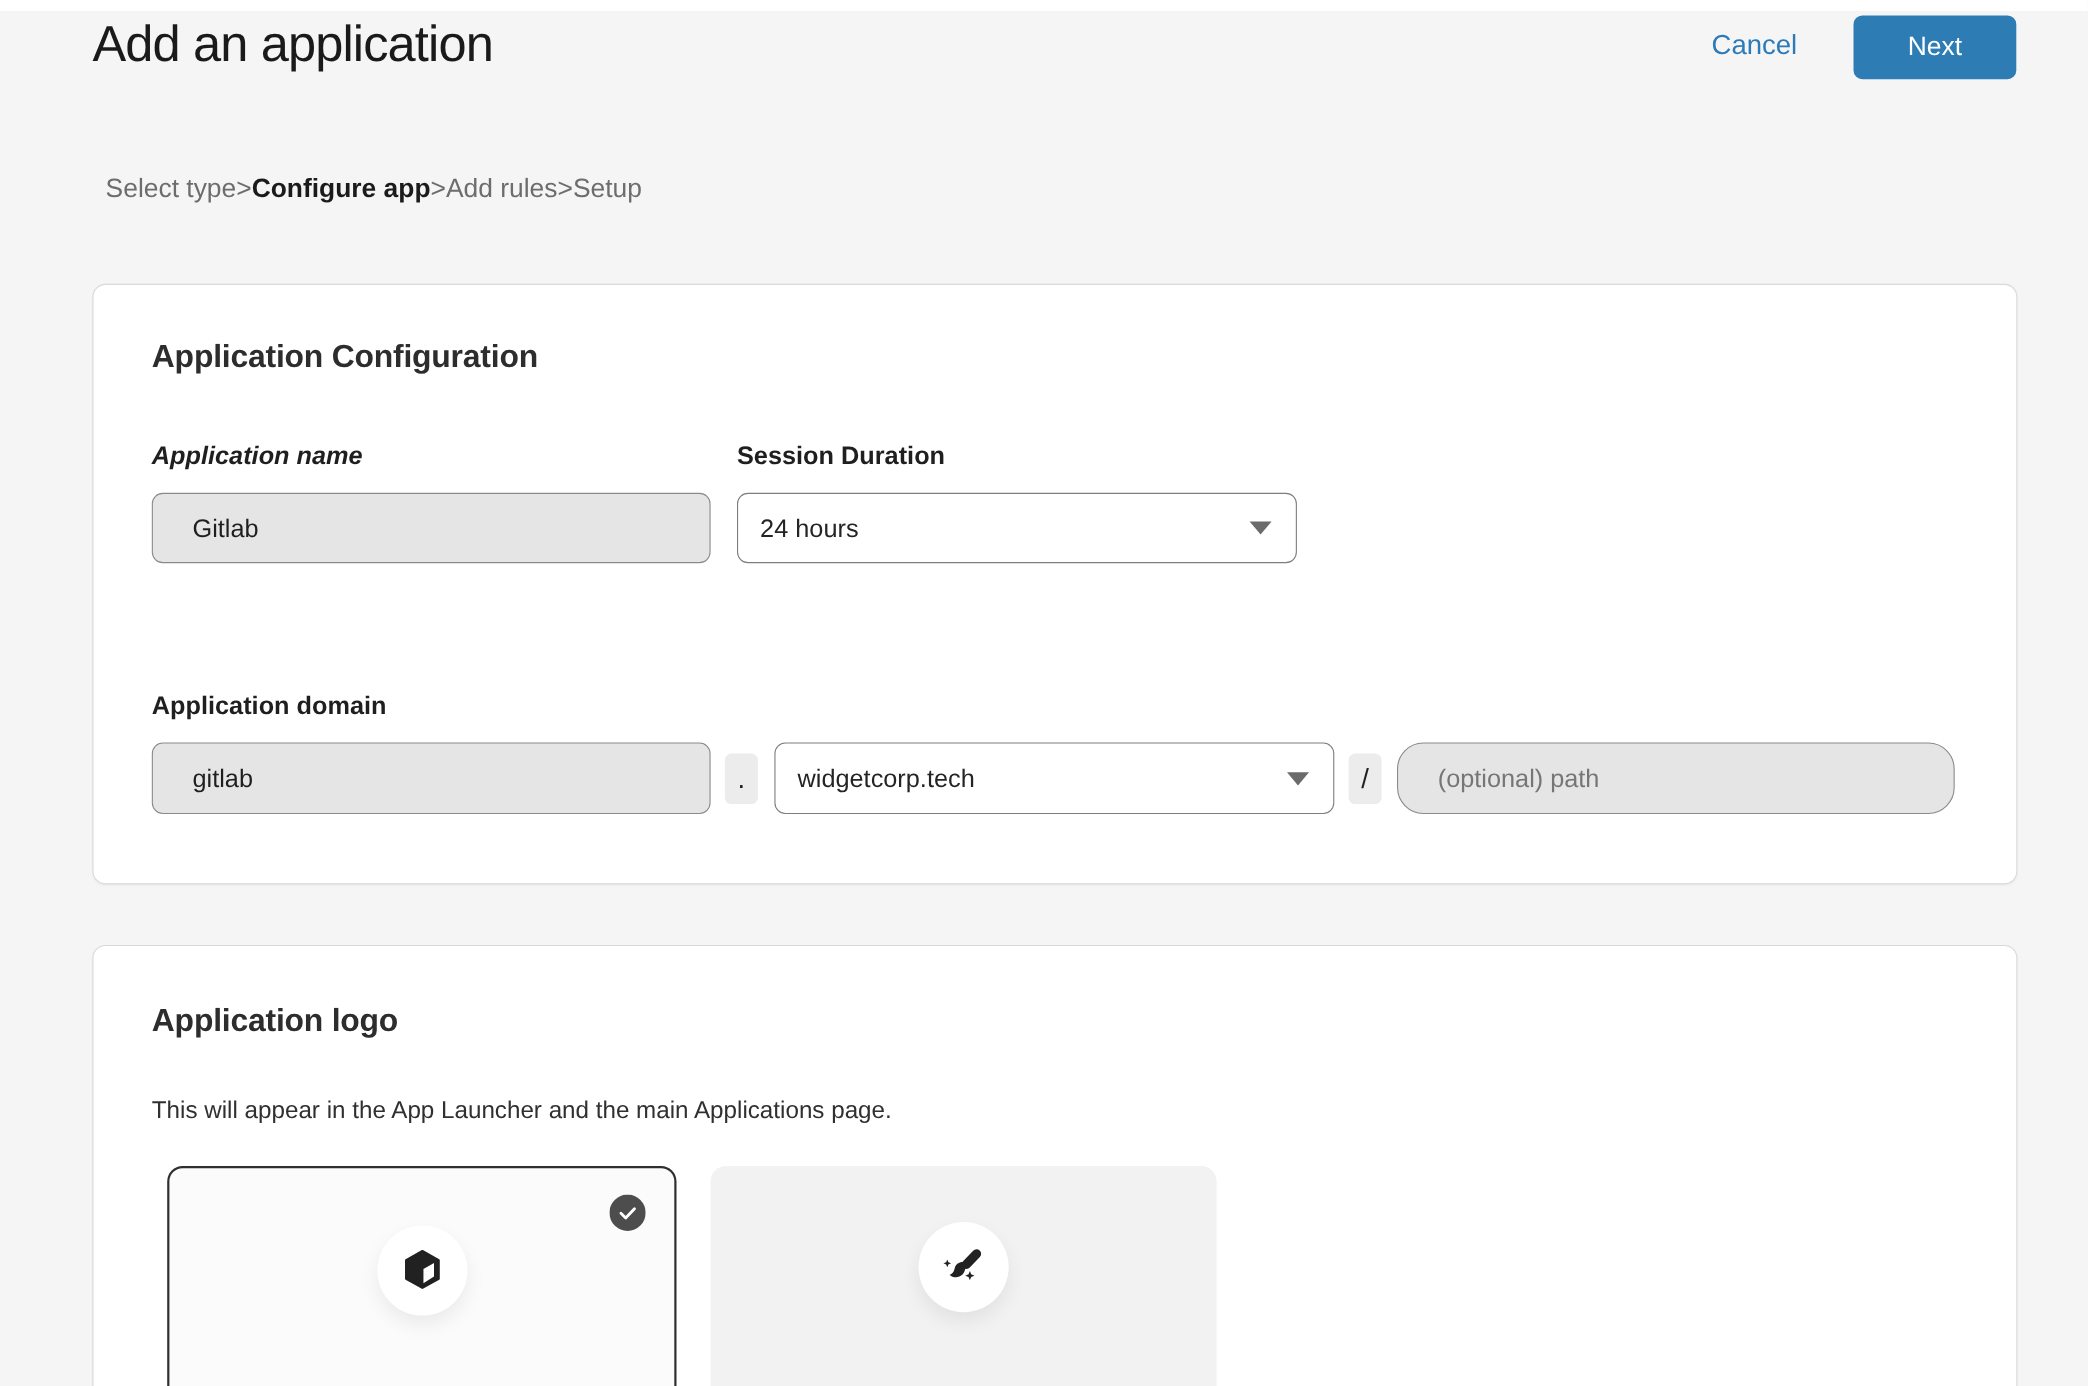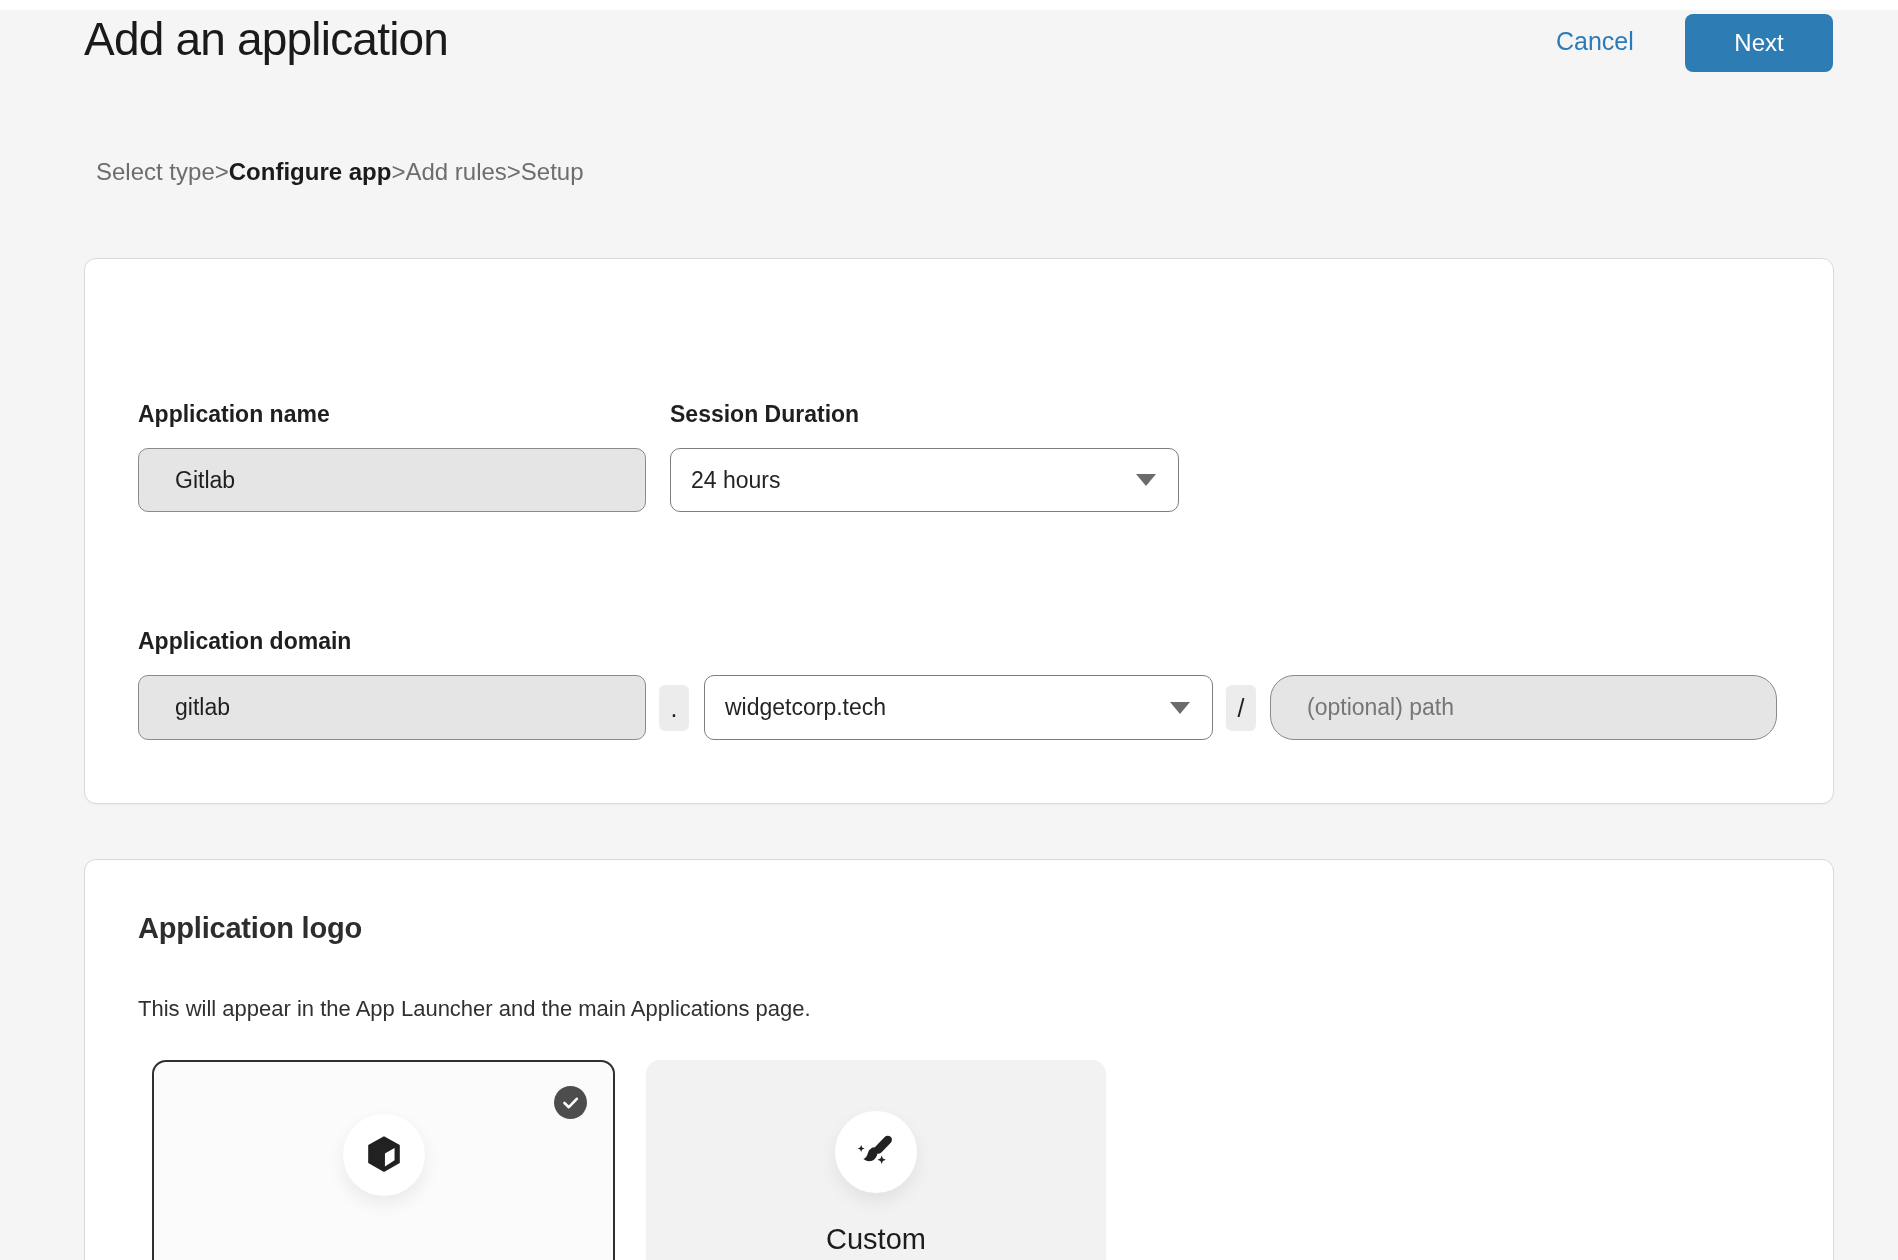--- a/index.html
+++ b/index.html
@@ -49,21 +49,21 @@
   .card-logo   { top: 859px; height: 560px; }
   .card h2 {
     position: absolute; left: 53px;
     font-size: 29px; font-weight: 700; color: #2d2d2d; letter-spacing: -0.2px;
   }
   .card-config h2 { top: 50px; }
   .card-logo h2   { top: 52px; }
   .field-label {
     position: absolute; font-size: 23px; font-weight: 700; color: #1f1f1f;
   }
-  .lbl-name    { left: 53px;  top: 142px; }
+  .lbl-name    { left: 53px;  top: 142px; font-style: italic; }
   .lbl-session { left: 585px; top: 142px; }
   .lbl-domain  { left: 53px;  top: 369px; }
   .text-input {
     position: absolute; height: 64px;
     border: 1.5px solid #8a8a8a; border-radius: 10px; background: #e5e5e5;
     font-family: "Liberation Sans", sans-serif; font-size: 23px; color: #1f1f1f;
     padding: 0 36px; outline: none;
   }
   .text-input::placeholder { color: #767676; }
   .inp-name      { left: 53px;   top: 189px; width: 508px; }
@@ -135,20 +135,21 @@
   <span class="step">Select type</span>
   <span class="sep">&gt;</span>
   <span class="step active">Configure app</span>
   <span class="sep">&gt;</span>
   <span class="step">Add rules</span>
   <span class="sep">&gt;</span>
   <span class="step">Setup</span>
 </nav>
 
 <section class="card card-config">
+  <h2>Application Configuration</h2>
 
   <label class="field-label lbl-name">Application name</label>
   <input class="text-input inp-name" type="text" value="Gitlab" style="">
 
   <label class="field-label lbl-session">Session Duration</label>
   <div class="select-box sel-session">
     <span>24 hours</span>
     <span class="caret-down"></span>
   </div>
 
@@ -184,17 +185,16 @@
 
     <div class="logo-tile plain">
       <div class="tile-circle">
         <svg width="44" height="44" viewBox="0 0 24 24">
           <path d="M13.4 10.6 L18.4 5.4" fill="none" stroke="#222222" stroke-width="4.6" stroke-linecap="round"></path>
           <path d="M12.6 9.6 C 10.4 9.0 8.3 10.2 7.7 12.2 C 7.4 13.3 7.2 14.3 6.2 15.1 C 5.9 15.4 5.5 15.6 5.1 15.7 C 6.6 17.4 9.6 17.5 11.3 15.8 C 12.9 14.2 13.3 11.8 12.6 9.6 Z" fill="#222222"></path>
           <path d="M3.9 8.2 L4.45 9.55 L5.8 10.1 L4.45 10.65 L3.9 12 L3.35 10.65 L2 10.1 L3.35 9.55 Z" fill="#222222"></path>
           <path d="M15.1 13.9 L15.75 15.55 L17.4 16.2 L15.75 16.85 L15.1 18.5 L14.45 16.85 L12.8 16.2 L14.45 15.55 Z" fill="#222222"></path>
         </svg>
       </div>
-      <div class="tile-label">Custom</div>
     </div>
 
   </div>
 </section>
 
 </body></html>

